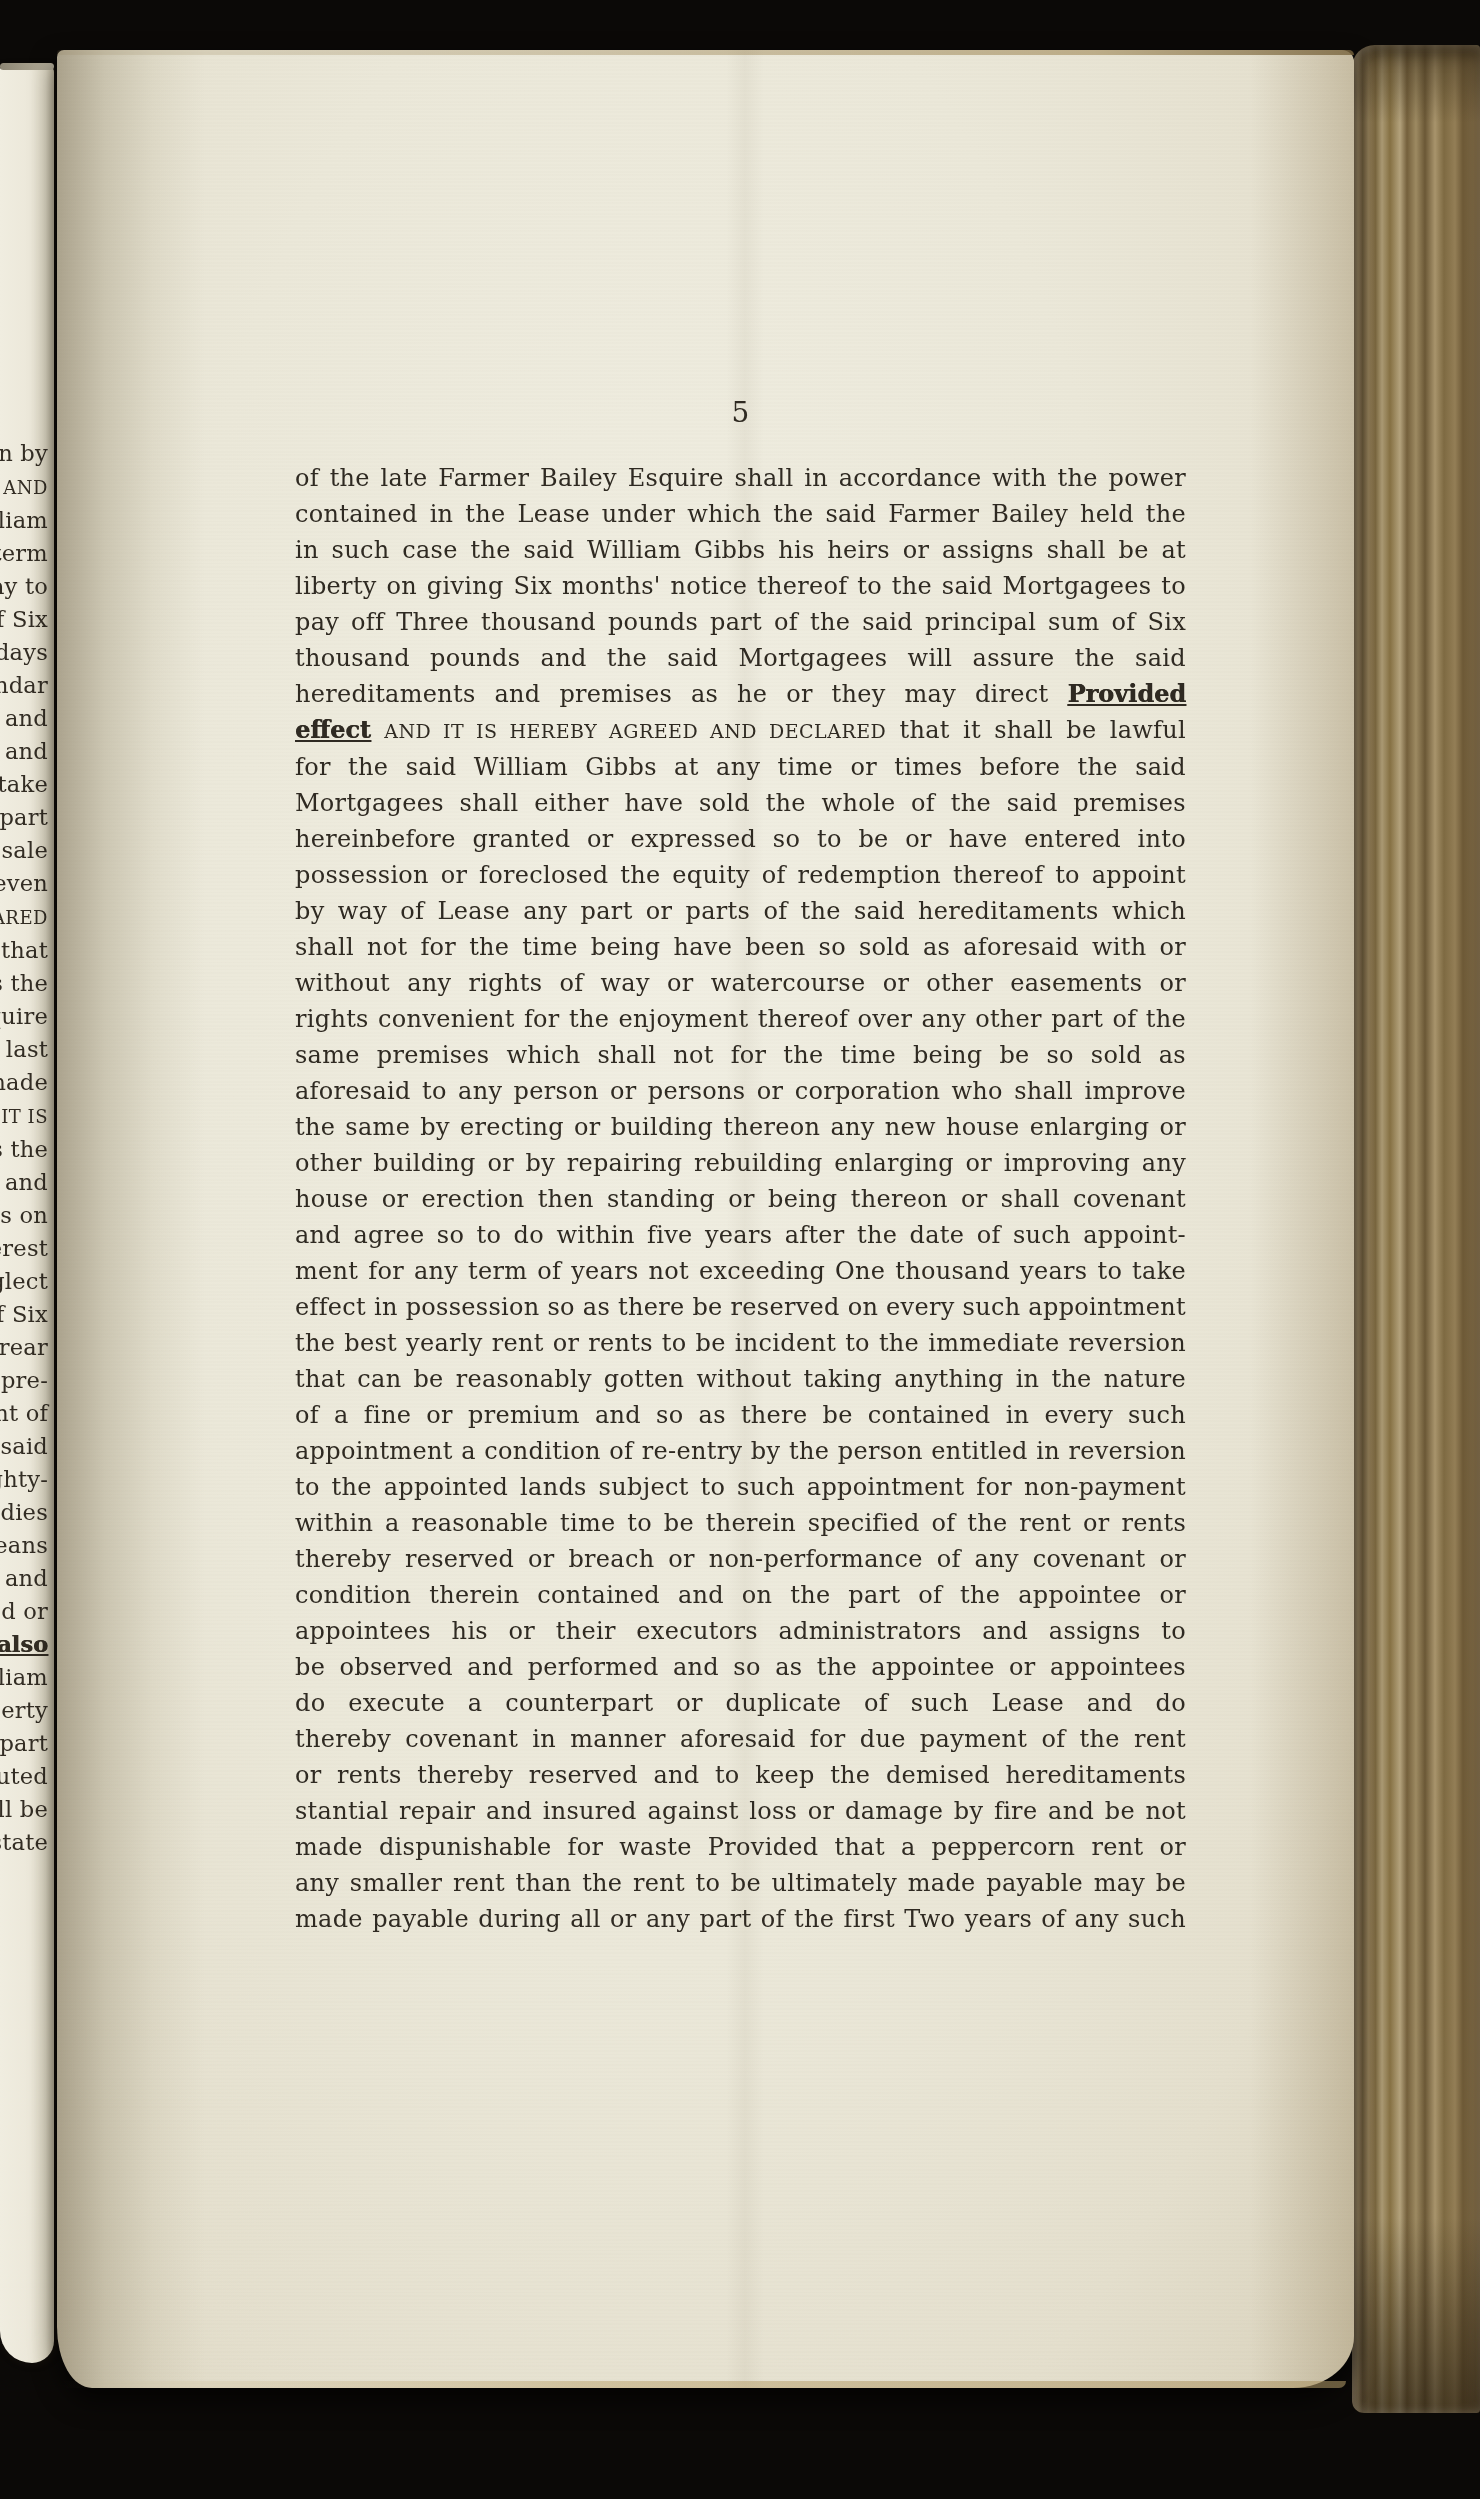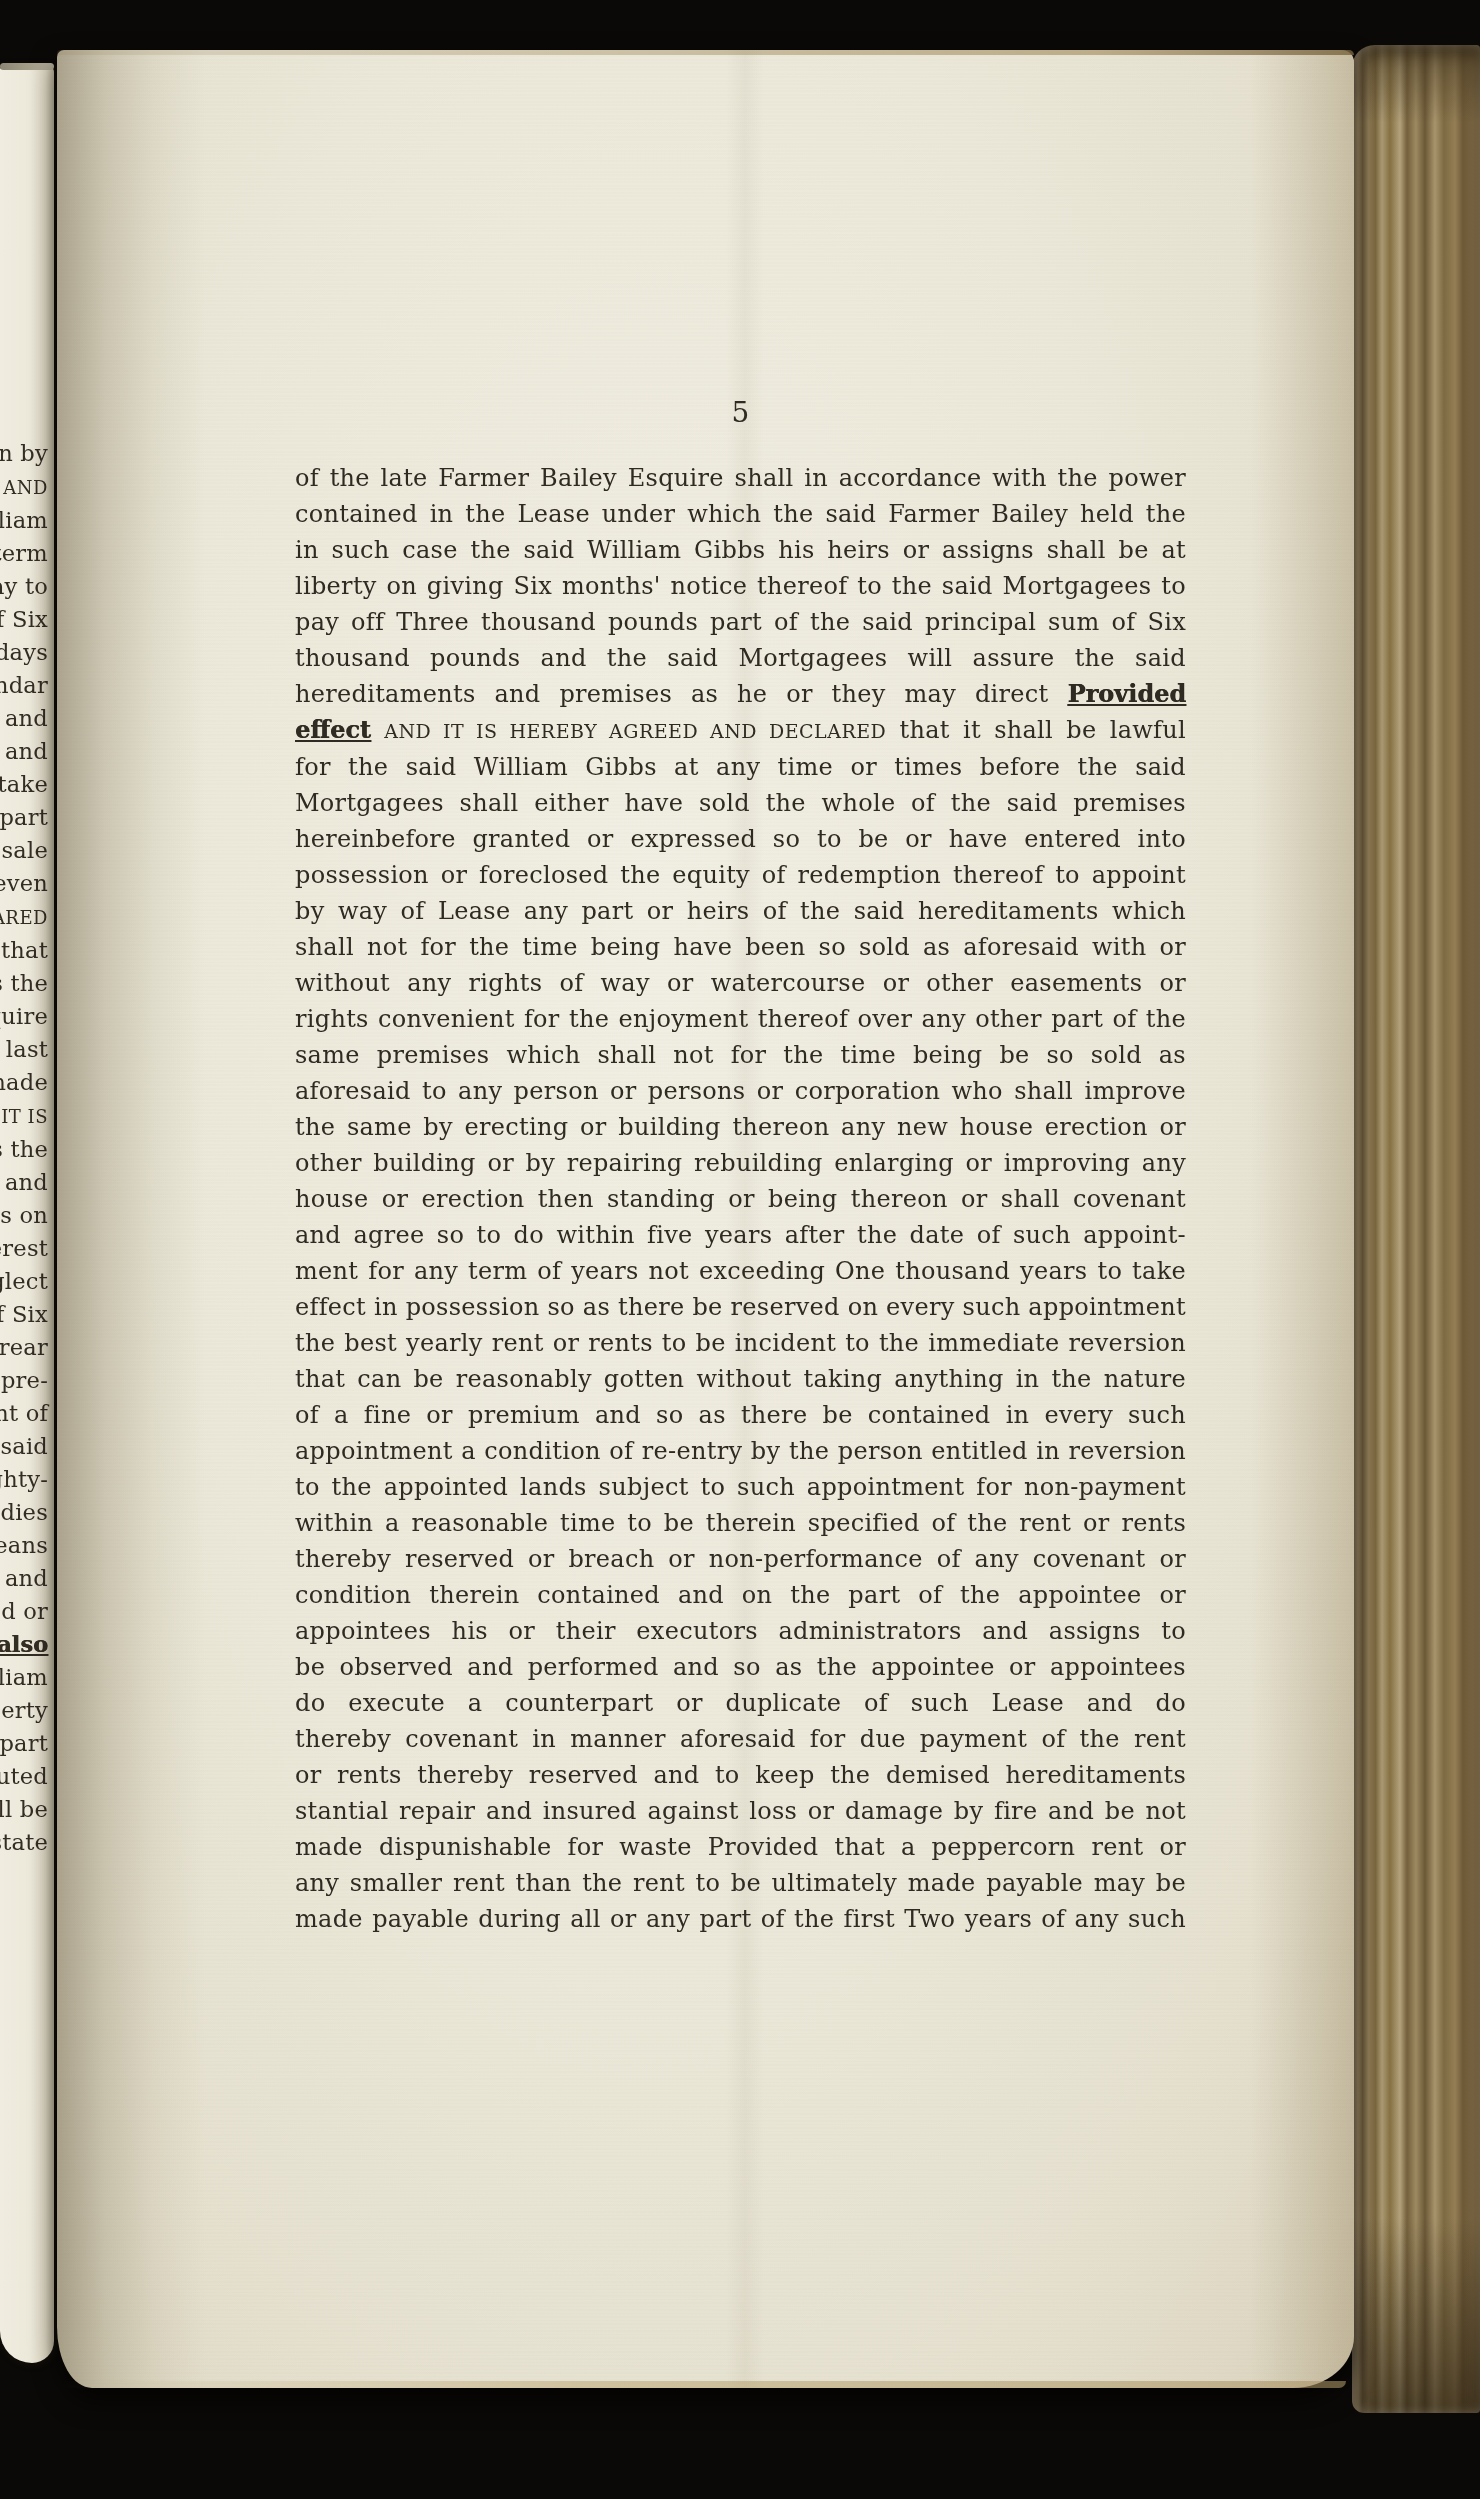--- a/index.html
+++ b/index.html
@@ -151,27 +151,27 @@
         <div class="tline"><span>in such case the said William Gibbs his heirs or assigns shall be at</span></div>
         <div class="tline"><span>liberty on giving Six months' notice thereof to the said Mortgagees to</span></div>
         <div class="tline"><span>pay off Three thousand pounds part of the said principal sum of Six</span></div>
         <div class="tline"><span>thousand pounds and the said Mortgagees will assure the said</span></div>
         <div class="tline"><span>hereditaments and premises as he or they may direct </span><span class="bl">Provided</span></div>
         <div class="tline"><span class="bl">effect</span><span> </span><span class="sc">AND IT IS HEREBY AGREED AND DECLARED</span><span> that it shall be lawful</span></div>
         <div class="tline"><span>for the said William Gibbs at any time or times before the said</span></div>
         <div class="tline"><span>Mortgagees shall either have sold the whole of the said premises</span></div>
         <div class="tline"><span>hereinbefore granted or expressed so to be or have entered into</span></div>
         <div class="tline"><span>possession or foreclosed the equity of redemption thereof to appoint</span></div>
-        <div class="tline"><span>by way of Lease any part or heirs of the said hereditaments which</span></div>
+        <div class="tline"><span>by way of Lease any part or parts of the said hereditaments which</span></div>
         <div class="tline"><span>shall not for the time being have been so sold as aforesaid with or</span></div>
         <div class="tline"><span>without any rights of way or watercourse or other easements or</span></div>
         <div class="tline"><span>rights convenient for the enjoyment thereof over any other part of the</span></div>
         <div class="tline"><span>same premises which shall not for the time being be so sold as</span></div>
         <div class="tline"><span>aforesaid to any person or persons or corporation who shall improve</span></div>
-        <div class="tline"><span>the same by erecting or building thereon any new house erection or</span></div>
+        <div class="tline"><span>the same by erecting or building thereon any new house enlarging or</span></div>
         <div class="tline"><span>other building or by repairing rebuilding enlarging or improving any</span></div>
         <div class="tline"><span>house or erection then standing or being thereon or shall covenant</span></div>
         <div class="tline"><span>and agree so to do within five years after the date of such appoint-</span></div>
         <div class="tline"><span>ment for any term of years not exceeding One thousand years to take</span></div>
         <div class="tline"><span>effect in possession so as there be reserved on every such appointment</span></div>
         <div class="tline"><span>the best yearly rent or rents to be incident to the immediate reversion</span></div>
         <div class="tline"><span>that can be reasonably gotten without taking anything in the nature</span></div>
         <div class="tline"><span>of a fine or premium and so as there be contained in every such</span></div>
         <div class="tline"><span>appointment a condition of re-entry by the person entitled in reversion</span></div>
         <div class="tline"><span>to the appointed lands subject to such appointment for non-payment</span></div>

